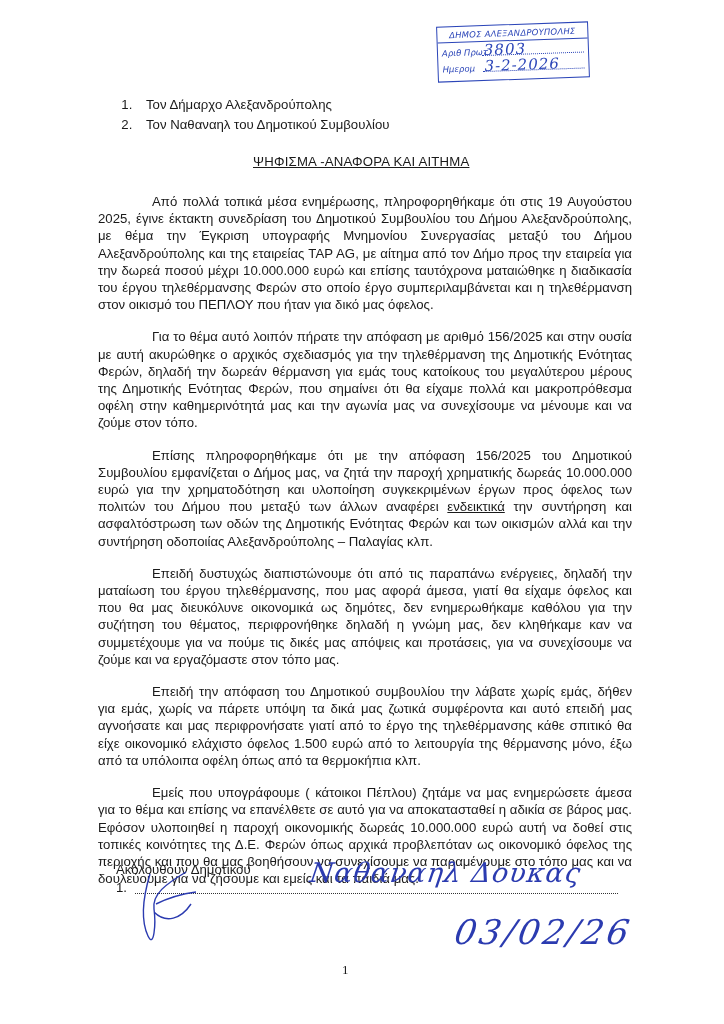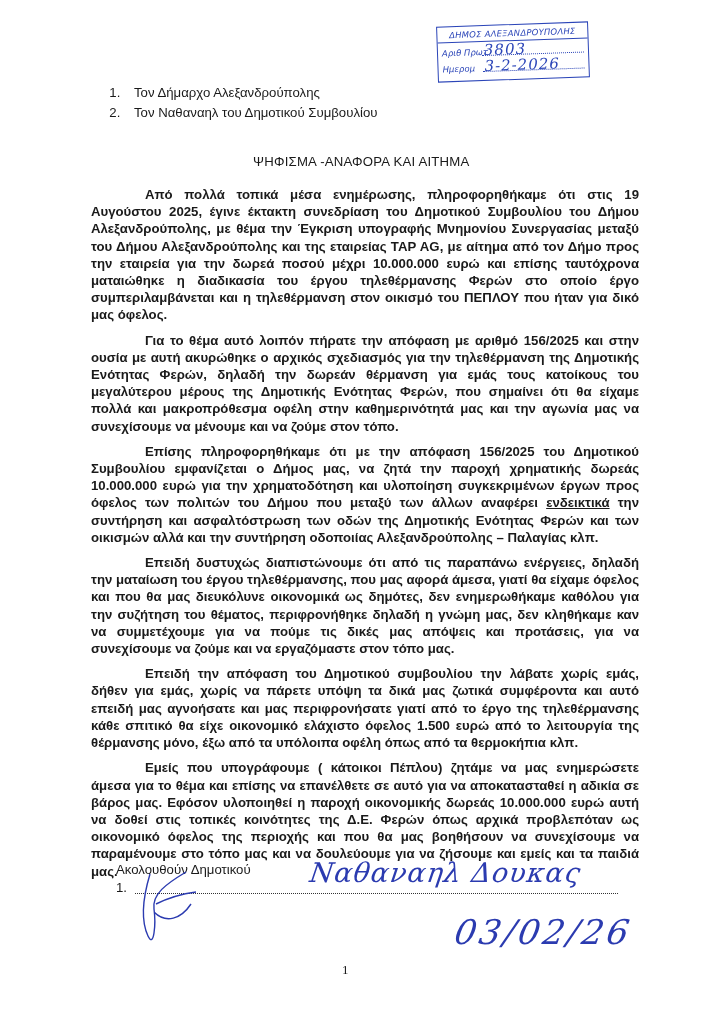--- a/index.html
+++ b/index.html
@@ -10,27 +10,27 @@
            font-family: "DejaVu Sans", sans-serif; }
   .stamp .row1 { border-bottom: 1.4px solid #2b45b8; font-size: 8.5px; font-style: italic;
                  text-align: center; padding: 3px 0 2px; letter-spacing: 0.2px; }
   .stamp .row { font-size: 8.5px; font-style: italic; padding: 0 4px; height: 16px; position: relative; }
   .stamp .row .lbl { position: absolute; left: 4px; bottom: 1px; }
   .stamp .row .val { position: absolute; left: 46px; bottom: -1px; font-size: 15px;
                      font-family: "DejaVu Serif", serif; letter-spacing: 1px; }
   .stamp .row .dots { position: absolute; left: 44px; right: 4px; bottom: 2px;
                       border-bottom: 1.4px dotted #2b45b8; }
   .to { position: absolute; left: 87px; top: 83px; font-size: 13.2px; line-height: 20px; }
-  .to ol { margin: 0; padding-left: 37px; }
+  .to ol { margin: 12px; padding-left: 37px; }
   .to li { padding-left: 10px; }
   .title { position: absolute; left: 253px; top: 154px; font-size: 13.2px;
-           letter-spacing: 0.2px; }
+           text-decoration: underline; letter-spacing: 0.2px; }
   .body { position: absolute; left: 83px; top: 178px; width: 564px; font-size: 13.2px;
           line-height: 17.2px; text-align: justify; }
-  .body p { margin: 8px; text-indent: 54px; font-weight: bold; }
+  .body p { margin: 15px; text-indent: 54px; }
   .body .u { text-decoration: underline; }
   .sig-label { position: absolute; left: 116px; top: 862px; font-size: 13.2px; }
   .sig-line { position: absolute; left: 116px; top: 880px; font-size: 13.2px; }
   .dots-line { position: absolute; left: 135px; top: 893px; width: 483px;
                border-bottom: 1.3px dotted #333; }
   .handwriting { position: absolute; color: #2b3bb0; font-family: "DejaVu Serif", serif;
                  font-style: italic; }
   .hw-name { left: 310px; top: 857px; font-size: 27px; letter-spacing: 1px; transform: skewX(-8deg); }
   .hw-date { left: 455px; top: 912px; font-size: 34px; letter-spacing: 3px; transform: skewX(-10deg); }
   .hw-scribble { position: absolute; left: 136px; top: 864px; width: 70px; height: 90px; }

